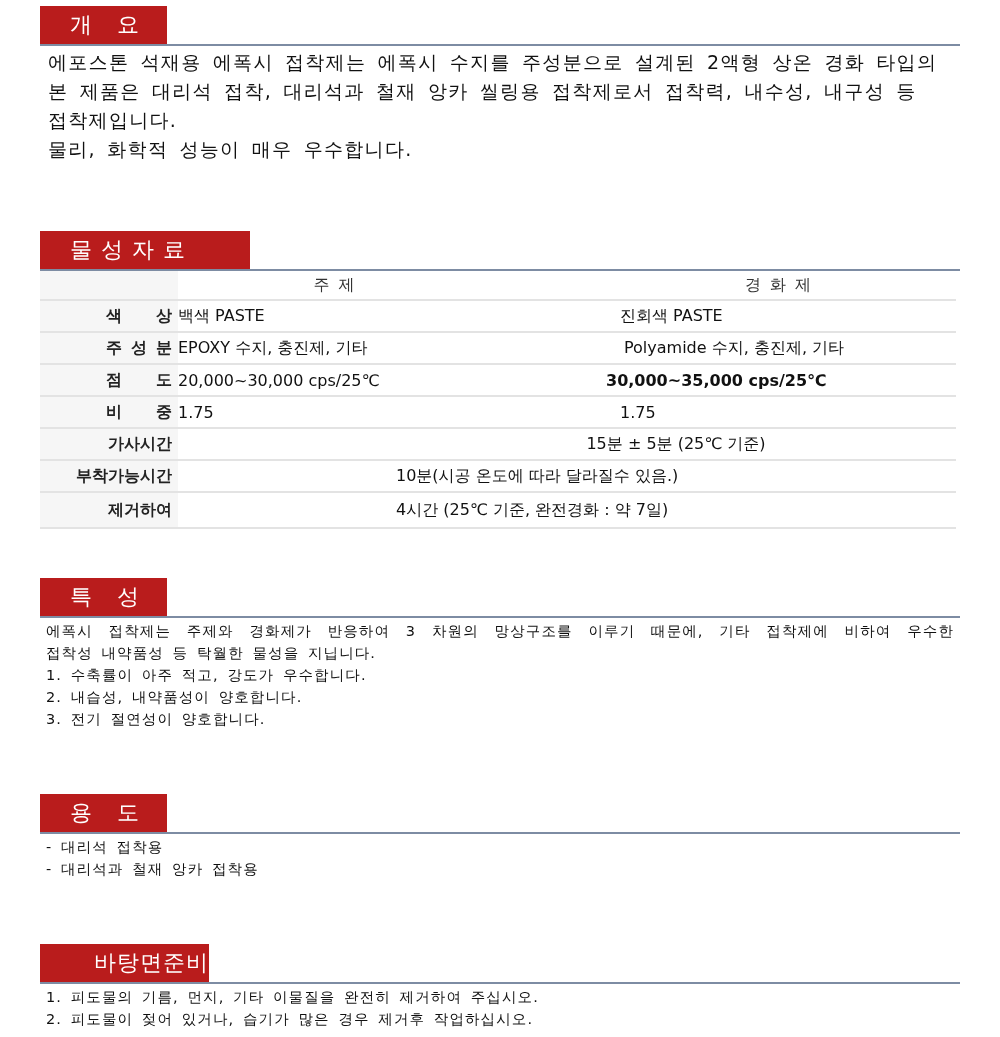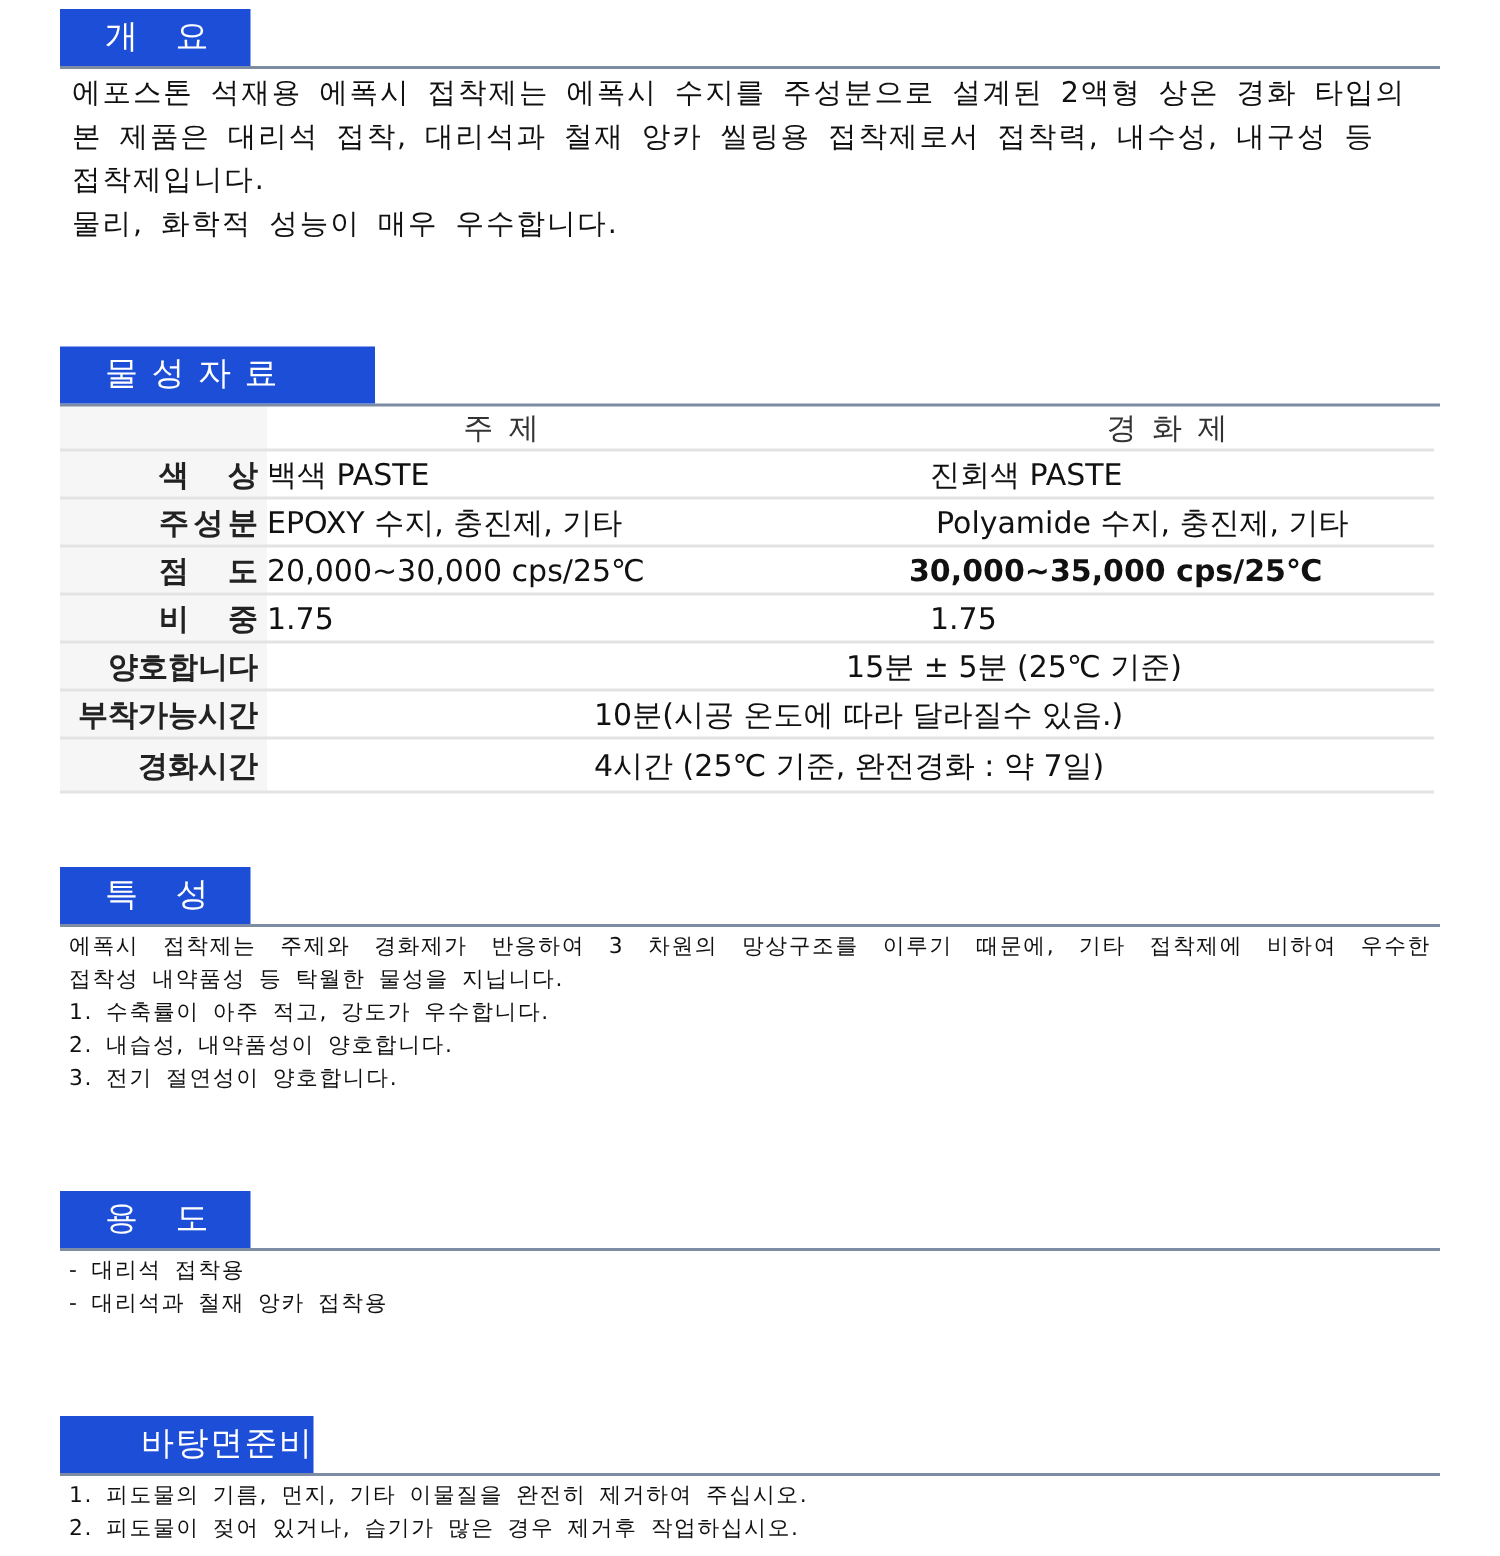--- a/index.html
+++ b/index.html
@@ -23,21 +23,21 @@
     .sec-head {
       position: relative;
       height: 38px;
       border-bottom: 2px solid #7d8ca3;
     }
     .sec-tab {
       position: absolute;
       left: 0;
       top: 0;
       height: 38px;
-      background: #1d4ed8;
+      background: #b91c1c;
       color: #ffffff;
       font-size: 22px;
       line-height: 38px;
       padding-left: 30px;
       box-sizing: border-box;
       letter-spacing: 9px;
     }
     .sec-tab.w127 { width: 127px; }
     .sec-tab.w190 { width: 210px; }
     .sec-tab.w197 { width: 169px; letter-spacing: 1px; text-align: right; }
@@ -65,21 +65,21 @@
       white-space: normal;
       text-align: justify;
       text-align-last: justify;
       width: 908px;
     }
 
     
     table.props {
       border-collapse: collapse;
       width: 916px;
-      font-size: 20px;
+      font-size: 16px;
       table-layout: fixed;
     }
     table.props td {
       border-bottom: 2px solid #e3e3e3;
       padding: 0;
       height: 30px;
       vertical-align: middle;
       white-space: nowrap;
     }
     table.props td.lbl {
@@ -175,29 +175,29 @@
       <td class="lbl">
         <span class="lbl-spread">
           <span>비</span>
           <span>중</span>
         </span>
       </td>
       <td class="cell-main">1.75</td>
       <td style="padding-left:18px;">1.75</td>
     </tr>
     <tr>
-      <td class="lbl">양호합니다</td>
+      <td class="lbl">가사시간</td>
       <td colspan="2" style="padding-left:218px;text-align:center;">15분 ± 5분 (25℃ 기준)</td>
     </tr>
     <tr>
       <td class="lbl">부착가능시간</td>
       <td colspan="2" style="padding-left:218px;">10분(시공 온도에 따라 달라질수 있음.)</td>
     </tr>
     <tr>
-      <td class="lbl" style="height:34px;">경화시간</td>
+      <td class="lbl" style="height:34px;">제거하여</td>
       <td colspan="2" style="padding-left:218px; height:34px;">4시간 (25℃ 기준, 완전경화 : 약 7일)</td>
     </tr>
   </tbody>
     </table>
 </div>
 
 <div class="section" style="top:578px;">
   <div class="sec-head">
     <div class="sec-tab w127">특 성</div>
   </div>

